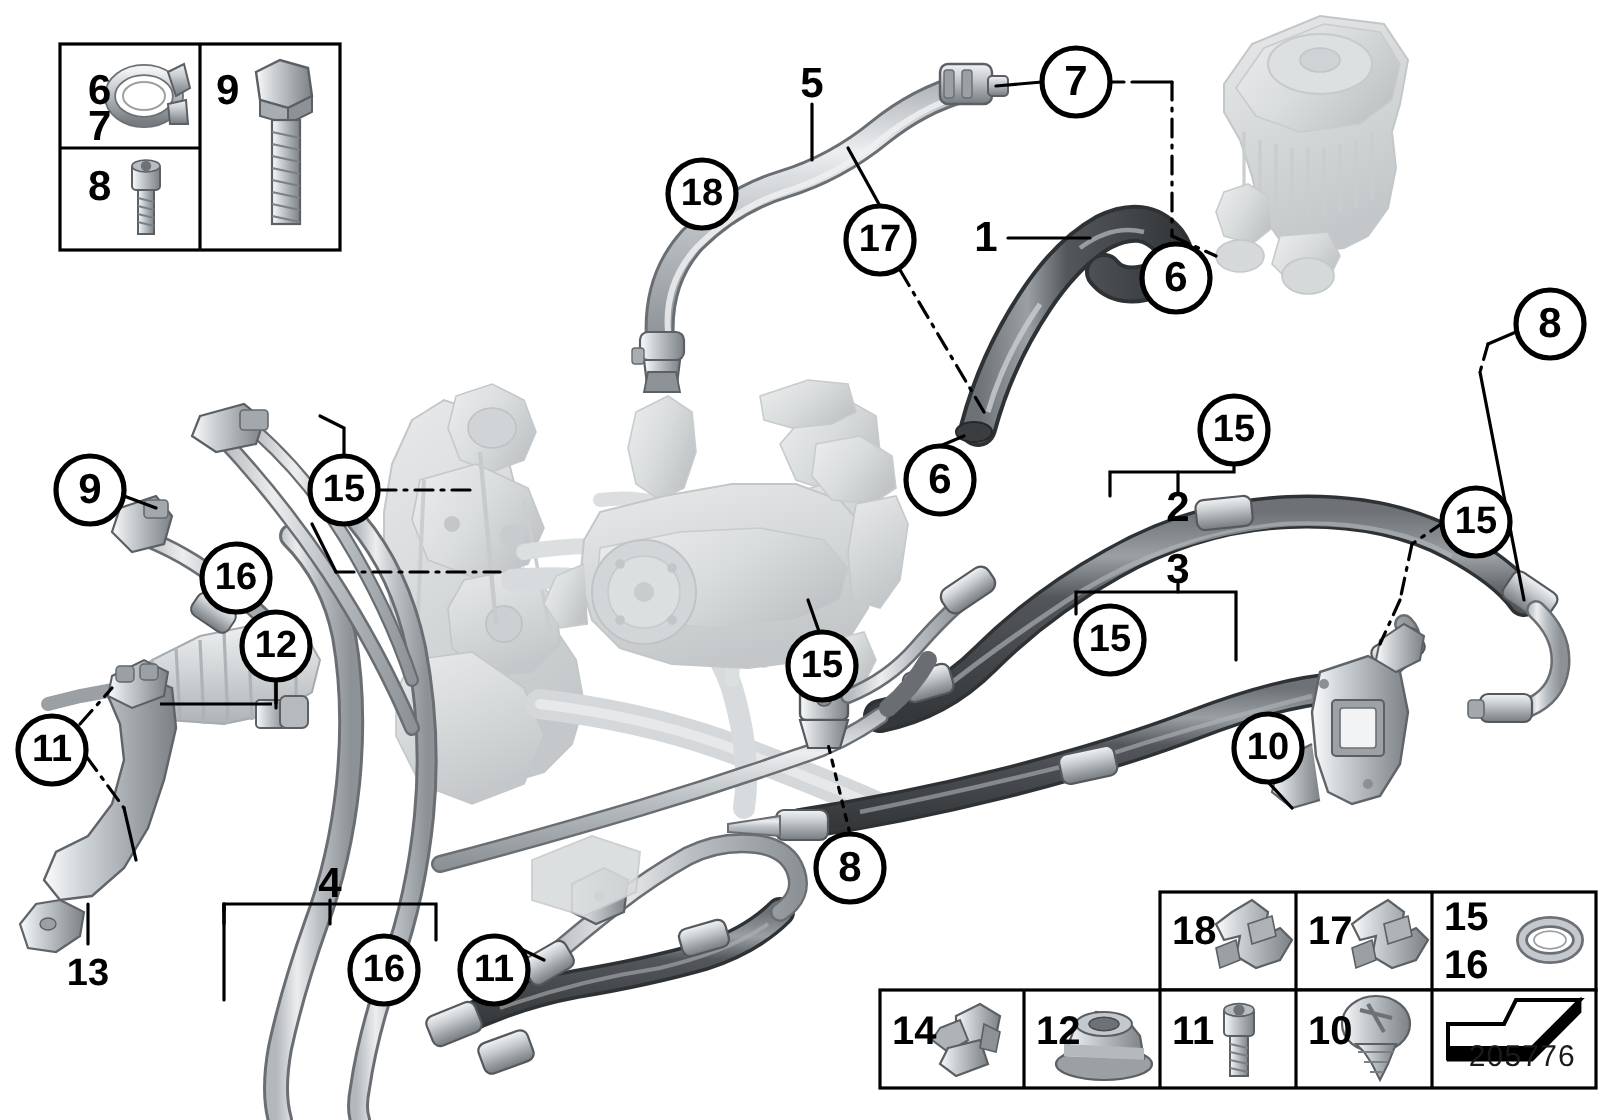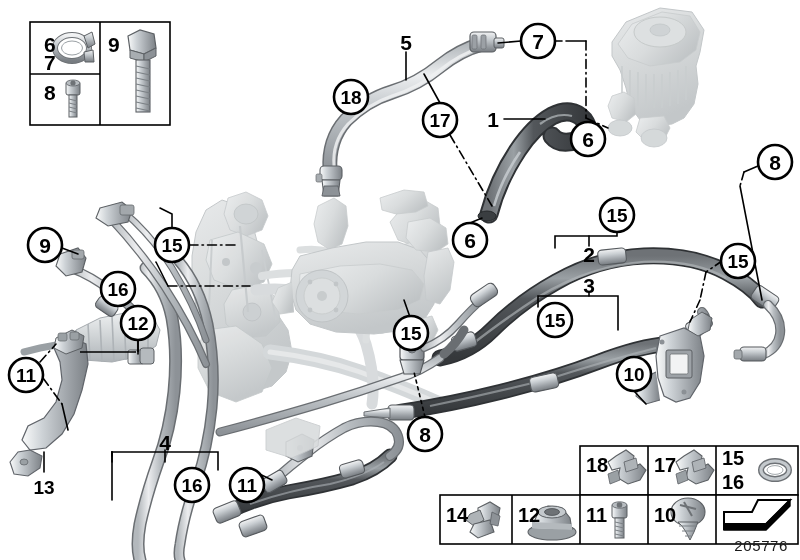--- a/index.html
+++ b/index.html
@@ -5,21 +5,21 @@
 <style>
   html,body{margin:0;padding:0;background:#ffffff;}
   body{
     width:800px;height:560px;position:relative;overflow:hidden;
     font-family:"Liberation Sans","DejaVu Sans",sans-serif;
     background:#ffffff;
   }
   #sheet{position:absolute;inset:0;width:800px;height:560px;}
   svg{display:block;}
   .dwgno{
-    position:absolute;right:12px;bottom:6px;
+    position:absolute;right:12px;bottom:23px;
     font-family:"Liberation Sans","DejaVu Sans",sans-serif;
     font-size:15px;letter-spacing:.6px;color:#1a1a1a;font-weight:400;
   }
 </style>
 </head>
 <body>
 
 <div id="sheet">
 <svg id="canvas" width="800" height="560" viewBox="0 0 800 560" xmlns="http://www.w3.org/2000/svg">
   <defs>

